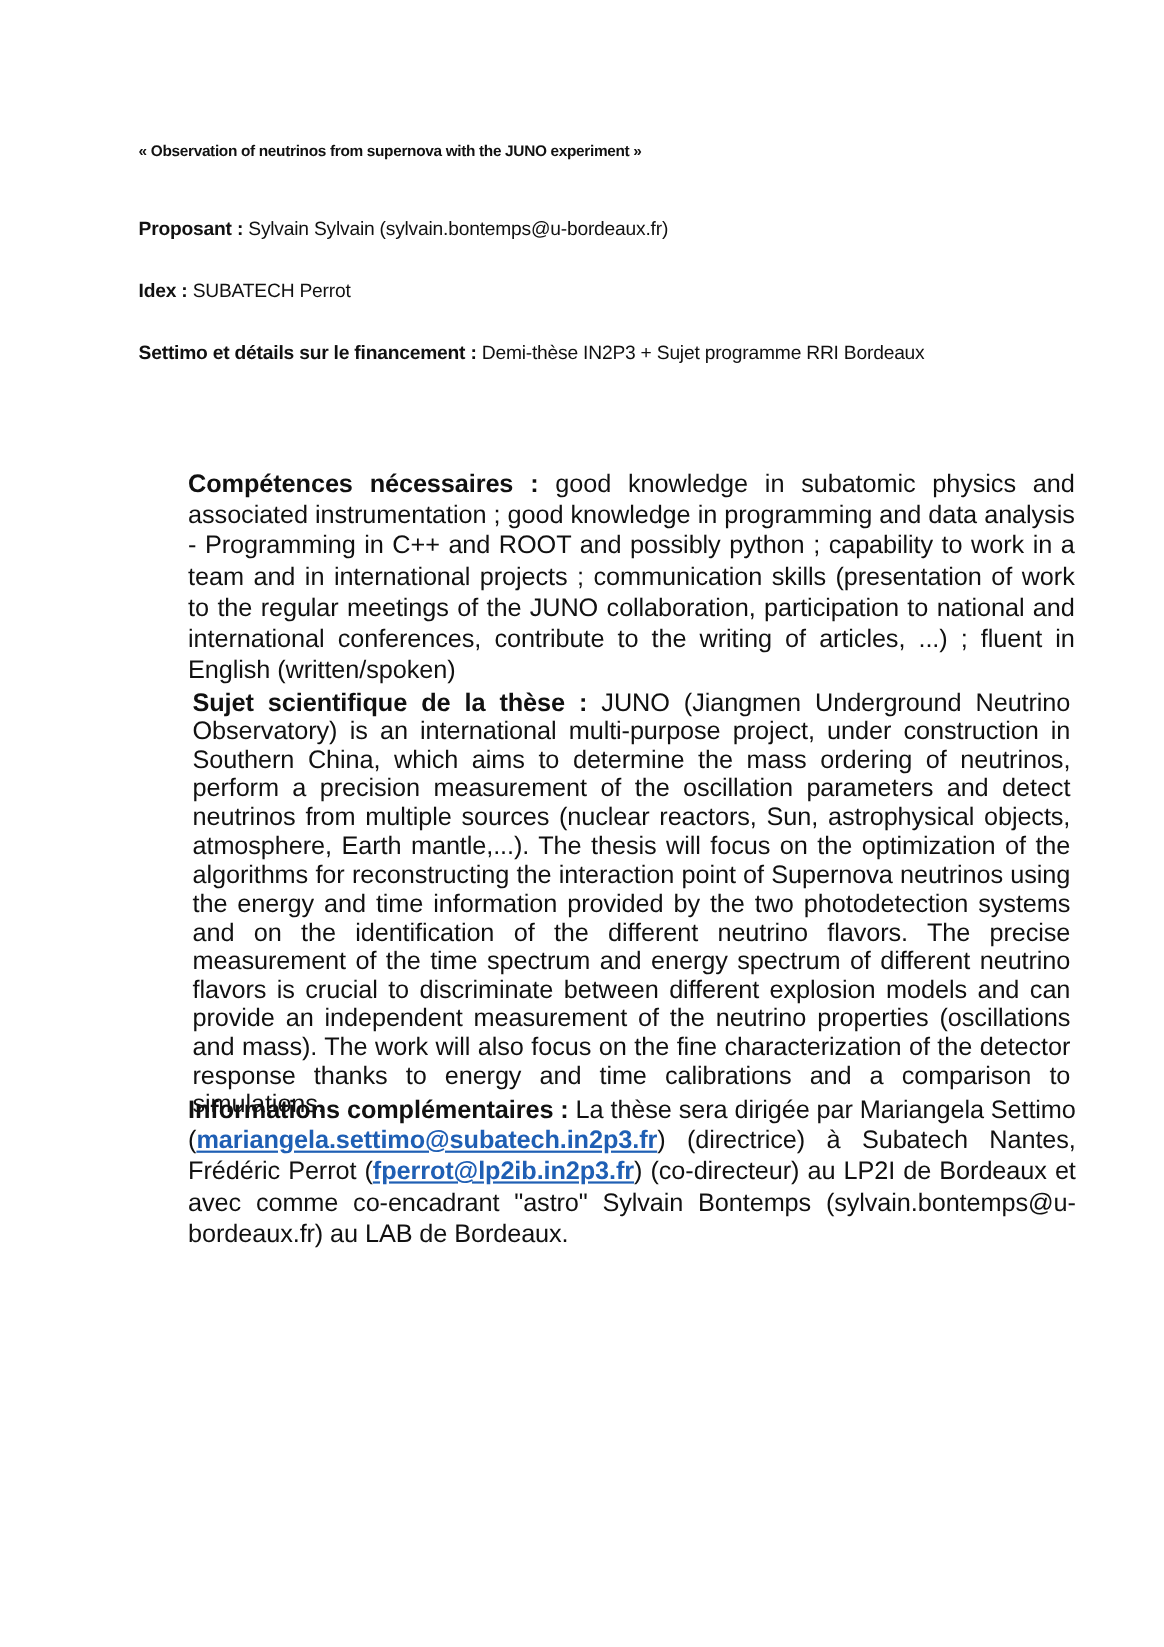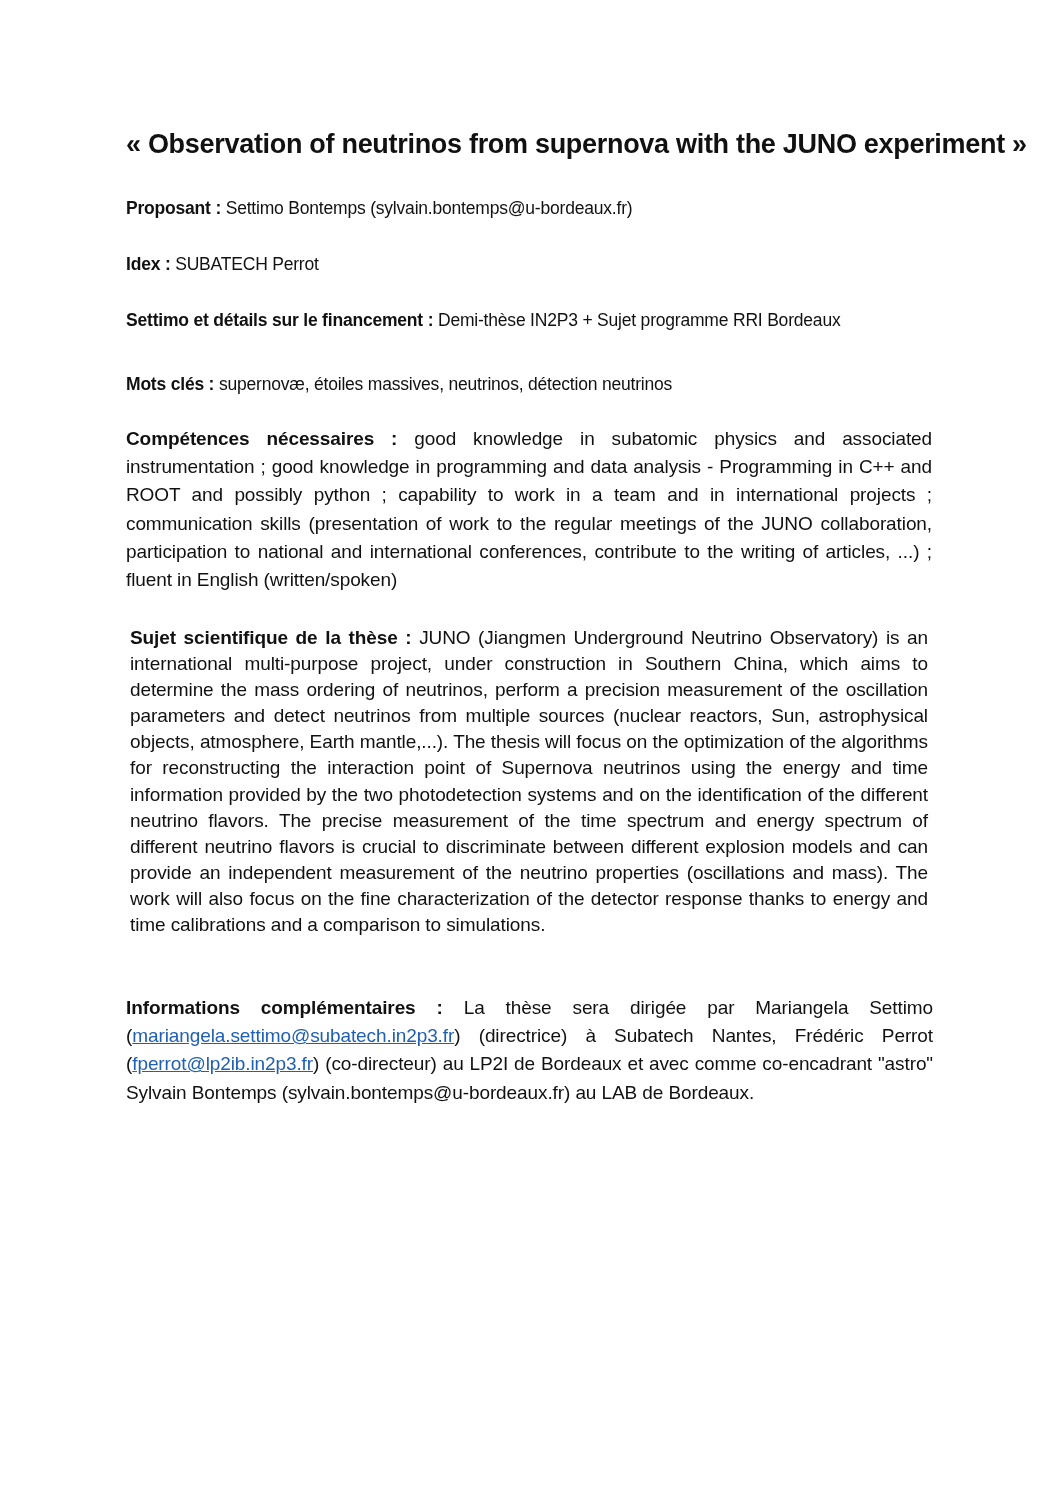--- a/index.html
+++ b/index.html
@@ -1,51 +1,48 @@
 <!DOCTYPE html>
 <html><head>
   <meta charset="utf-8">
   <style>
     html, body { margin: 0; padding: 0; background: #ffffff; }
     body { width: 1058px; height: 1497px; position: relative; overflow: hidden;
            font-family: "Liberation Sans Narrow", "Liberation Sans", sans-serif; color: #111; }
     .page { position: absolute; left: 0; top: 0; width: 1058px; height: 1497px; }
-    .title { position: absolute; left: 126px; top: 129px; font-weight: bold; font-size: 27px;
+    .title { position: absolute; left: 126px; top: 129px; font-weight: bold; font-size: 14px;
              letter-spacing: -0.3px; white-space: nowrap; }
     .field { position: absolute; left: 126px; font-size: 17.5px; white-space: nowrap; letter-spacing: -0.2px; }
     .field b { font-weight: bold; margin-top: 40px; }
-    .para { position: absolute; font-size: 19px; line-height: 28px; text-align: justify;
-            letter-spacing: -0.1px; }
+    .para { position: absolute; font-size: 23px; line-height: 28px; text-align: justify;
+            letter-spacing: -0.1px; margin-left: 45px; }
     #competences { left: 126px; top: 425px; width: 806px; line-height: 28.2px; }
     #sujet { left: 130px; top: 625px; width: 798px; line-height: 26.1px; }
     #infos { left: 126px; top: 994px; width: 807px; line-height: 28.2px; }
-    a.link { color: #1f5fb4; text-decoration: underline; }
+    a.link { color: #1f5fb4; text-decoration: underline; font-weight: bold; }
   </style>
 </head>
 <body>
 
 <div class="page">
 
   <div class="title">« Observation of neutrinos from supernova with the JUNO experiment »</div>
 
   <div class="field" style="top:198px;">
-    <b>Proposant :</b><span> Settimo Bontemps (sylvain.bontemps@u-bordeaux.fr)</span>
+    <b>Proposant :</b><span> Sylvain Sylvain (sylvain.bontemps@u-bordeaux.fr)</span>
   </div>
 
   <div class="field" style="top:254px;">
     <b>Idex :</b><span> SUBATECH Perrot</span>
   </div>
 
   <div class="field" style="top:310px;">
     <b>Settimo et détails sur le financement :</b><span> Demi-thèse IN2P3 + Sujet programme RRI Bordeaux</span>
   </div>
 
-  <div class="field" style="top:374px;">
-    <b>Mots clés :</b><span> supernovæ, étoiles massives, neutrinos, détection neutrinos</span>
-  </div>
 
   <div class="para" id="competences">
     <b>Compétences nécessaires :</b><span> good knowledge in subatomic physics and associated instrumentation ; good knowledge in programming and data analysis - Programming in C++ and ROOT and possibly python ; capability to work in a team and in international projects ; communication skills (presentation of work to the regular meetings of the JUNO collaboration, participation to national and international conferences, contribute to the writing of articles, ...) ; fluent in English (written/spoken)</span>
   </div>
 
   <div class="para" id="sujet">
     <b>Sujet scientifique de la thèse :</b><span> JUNO (Jiangmen Underground Neutrino Observatory) is an international multi-purpose project, under construction in Southern China, which aims to determine the mass ordering of neutrinos, perform a precision measurement of the oscillation parameters and detect neutrinos from multiple sources (nuclear reactors, Sun, astrophysical objects, atmosphere, Earth mantle,...). The thesis will focus on the optimization of the algorithms for reconstructing the interaction point of Supernova neutrinos using the energy and time information provided by the two photodetection systems and on the identification of the different neutrino flavors. The precise measurement of the time spectrum and energy spectrum of different neutrino flavors is crucial to discriminate between different explosion models and can provide an independent measurement of the neutrino properties (oscillations and mass). The work will also focus on the fine characterization of the detector response thanks to energy and time calibrations and a comparison to simulations.</span>
   </div>
 
   <div class="para" id="infos">

